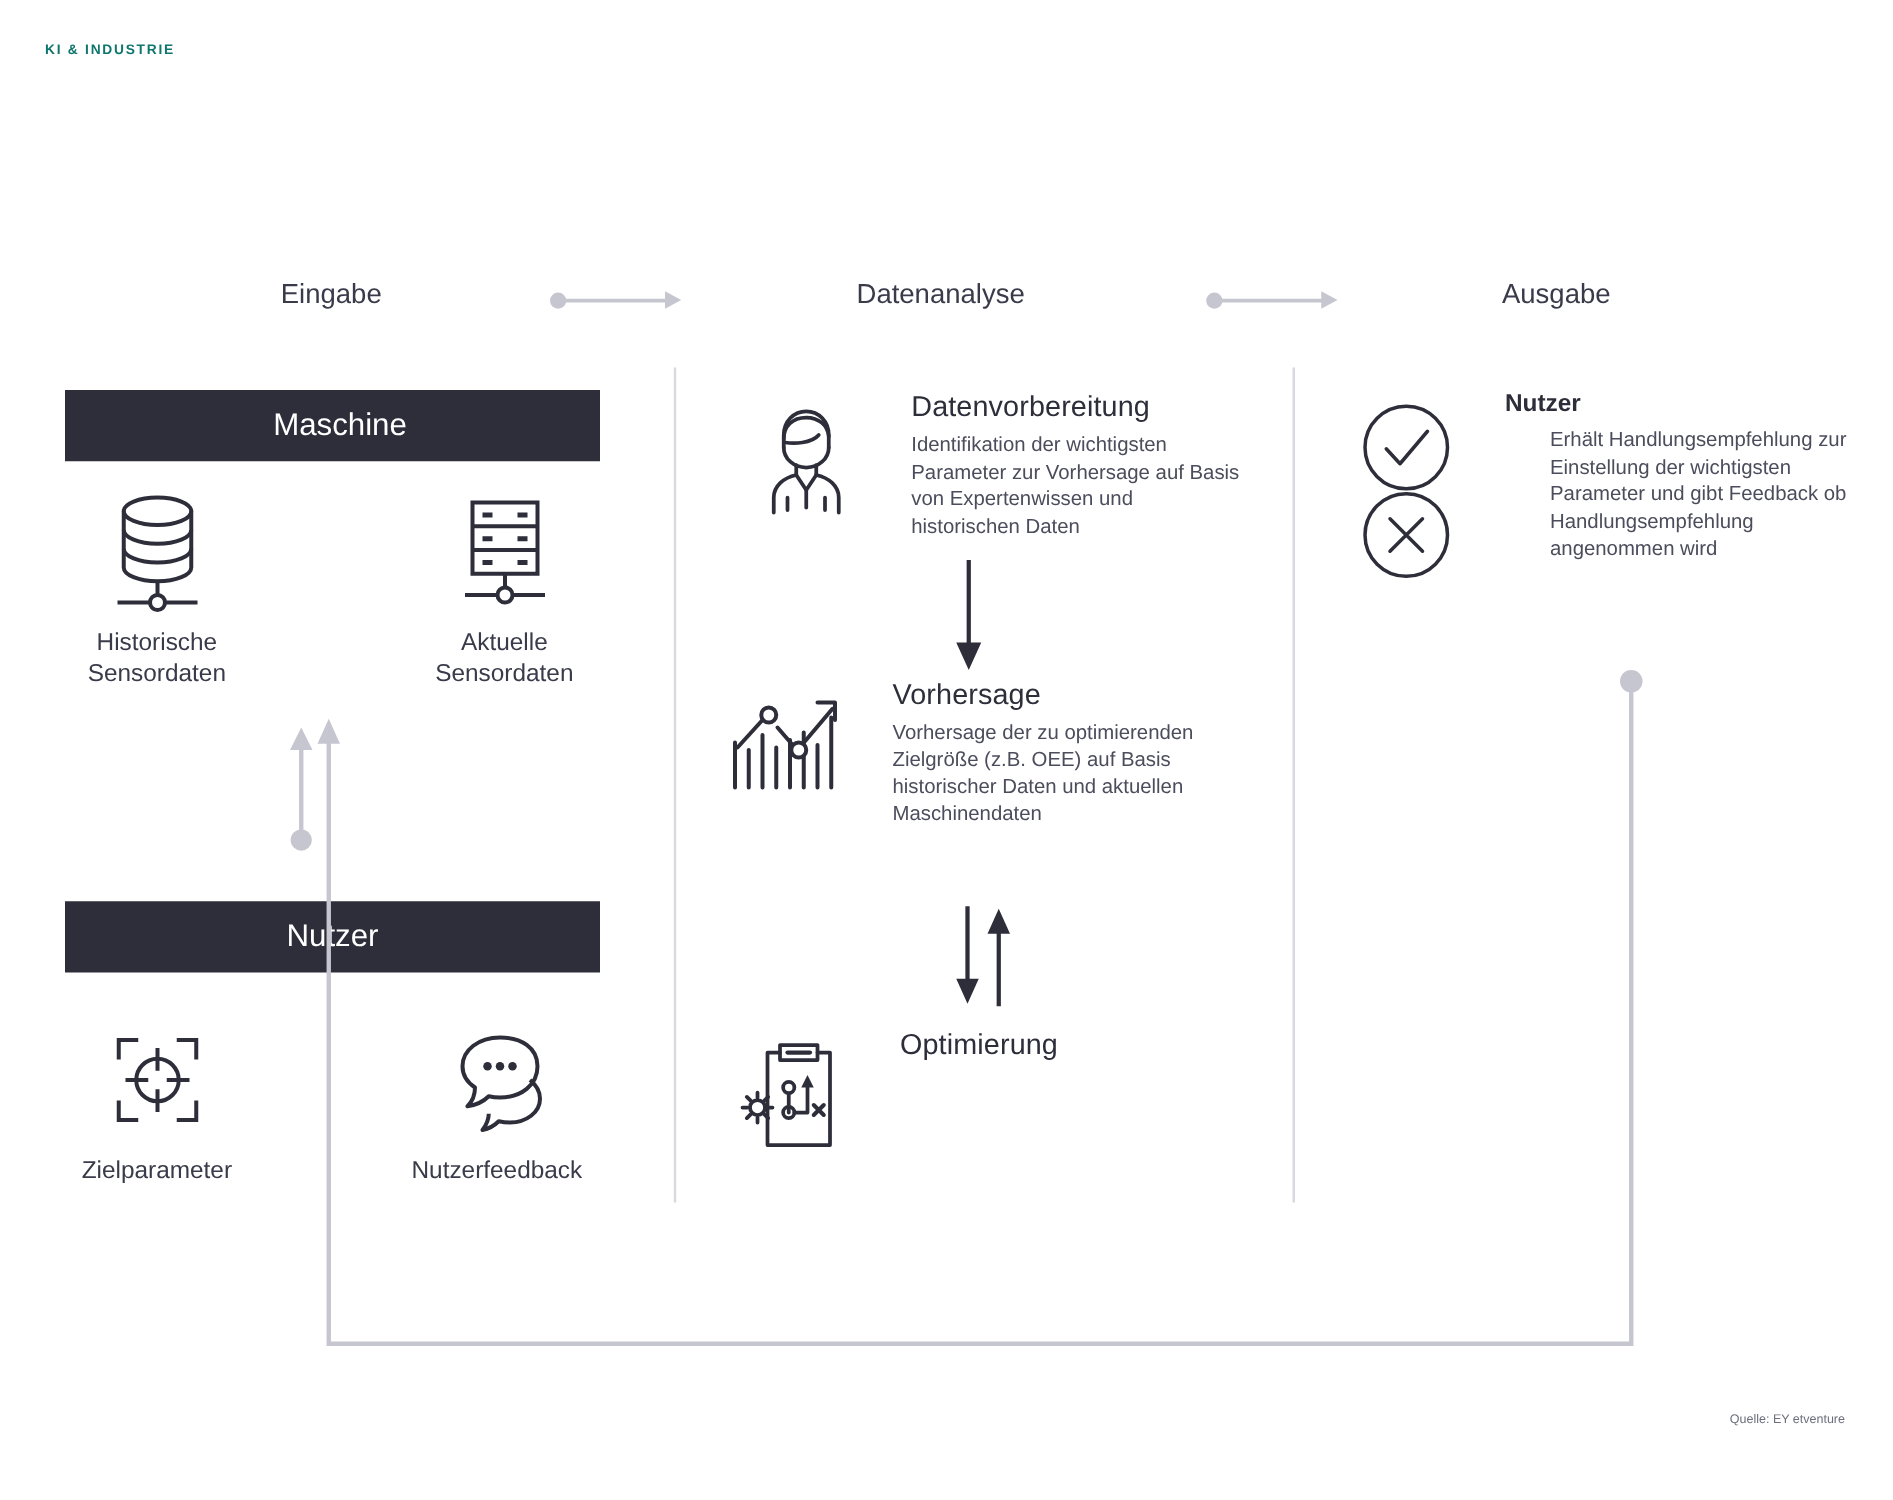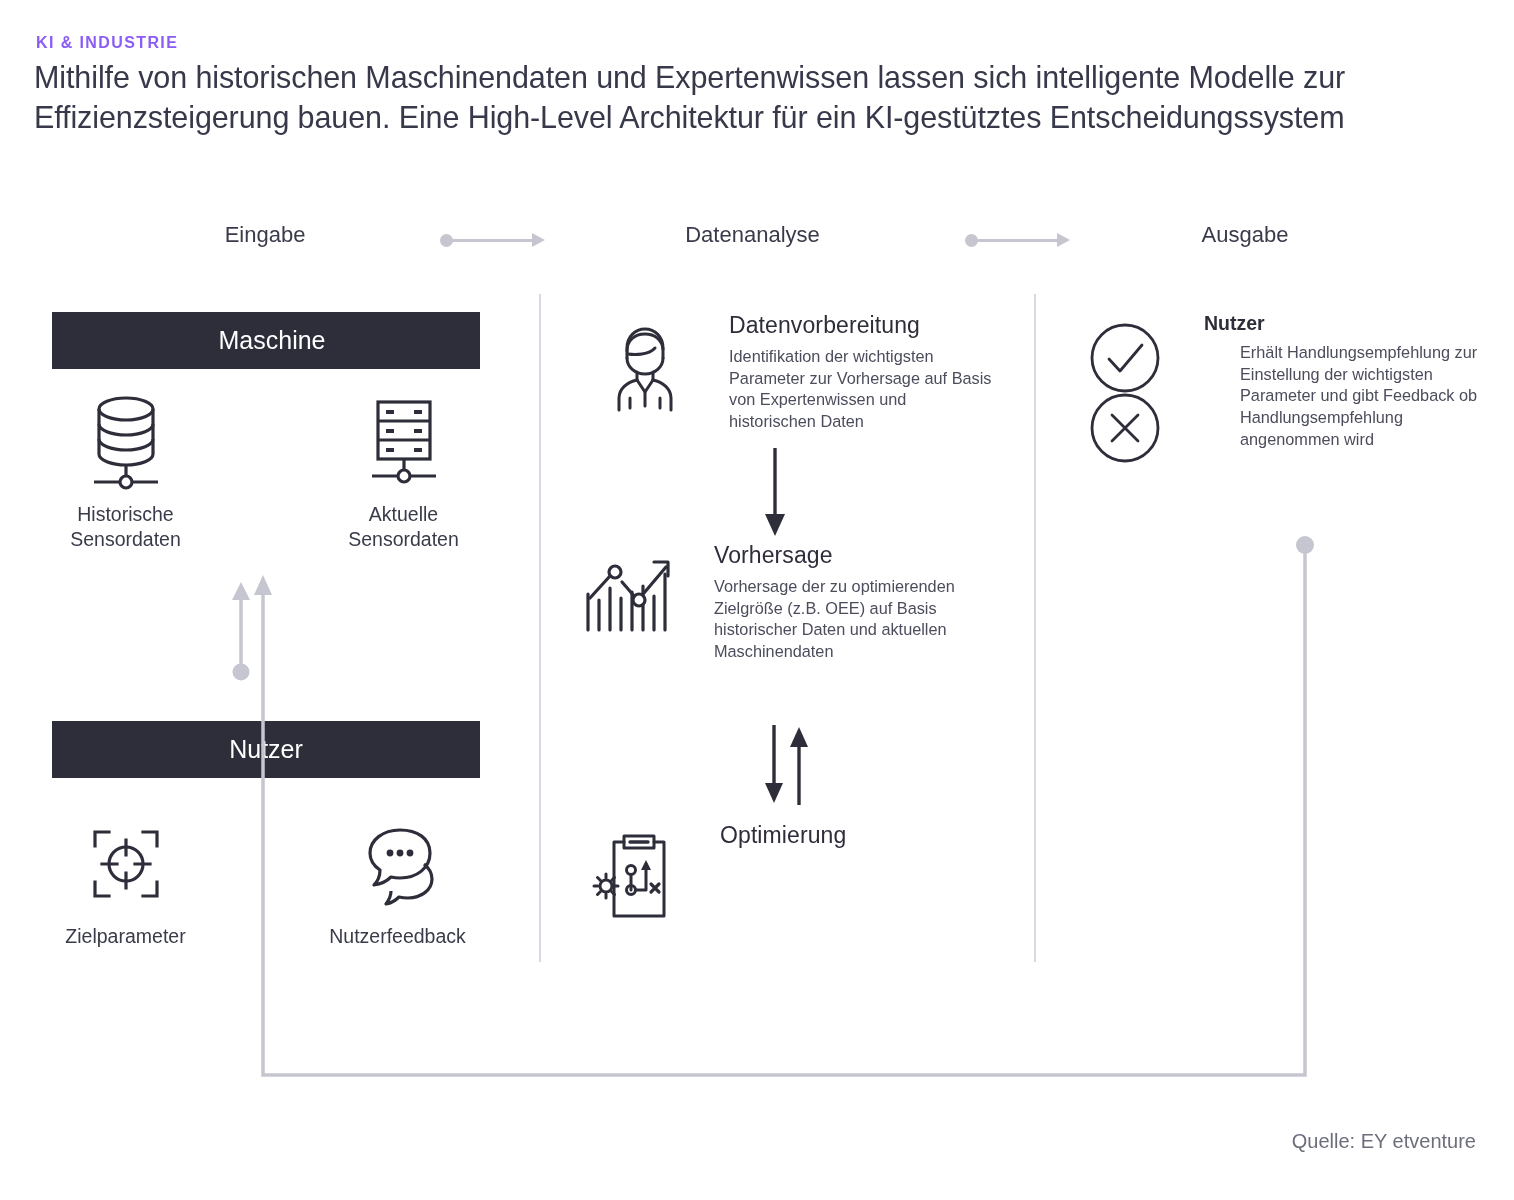--- a/index.html
+++ b/index.html
@@ -8,22 +8,22 @@
     background: #ffffff;
     font-family: "Liberation Sans", sans-serif;
     color: #2d2e3a;
     overflow: hidden;
   }
   .page { position: relative; width: 1514px; height: 1200px; }
 
   
   .eyebrow {
     position: absolute; left: 36px; top: 34px;
-    font-size: 16px; letter-spacing: 1.4px; font-weight: 700;
-    color: #8b5cf6;
+    font-size: 11px; letter-spacing: 1.4px; font-weight: 700;
+    color: #0f766e;
   }
   .headline {
     position: absolute; left: 34px; top: 57px; width: 1350px;
     font-size: 30.5px; line-height: 1.32; font-weight: 400;
     color: #37384a; letter-spacing: -0.1px;
   }
 
   
   .stage-label {
     position: absolute; top: 222px;
@@ -114,32 +114,31 @@
   #block-ausgabe-nutzer .txt { position: absolute; left: 117px; top: 0; width: 300px; }
   #block-ausgabe-nutzer h3 { font-size: 19.5px; font-weight: 700; color: #2d2e3a; margin-bottom: 7px; }
   #block-ausgabe-nutzer p  { font-size: 16.3px; line-height: 1.33; color: #4c4d5c; margin-left: 36px; }
 
   
   #feedback-loop { position: absolute; left: 250px; top: 535px; width: 1075px; height: 560px; }
 
   
   .source {
     position: absolute; right: 38px; top: 1130px;
-    font-size: 20px; color: #6d6e7c;
+    font-size: 10px; color: #6d6e7c;
   }
 
   svg { display: block; overflow: visible; }
 </style>
 </head>
 <body>
 
 <div class="page">
 
   <div class="eyebrow">KI &amp; INDUSTRIE</div>
-  <div class="headline">Mithilfe von historischen Maschinendaten und Expertenwissen lassen sich intelligente Modelle zur Effizienzsteigerung bauen. Eine High-Level Architektur für ein KI-gestütztes Entscheidungssystem</div>
 
   <div class="stage-label" id="stage-eingabe">Eingabe</div>
 
   <div class="stage-arrow" id="arrow-eingabe-datenanalyse">
     <span class="dot"></span>
     <span class="shaft"></span>
     <span class="head"></span>
   </div>
 
   <div class="stage-label" id="stage-datenanalyse">Datenanalyse</div>

